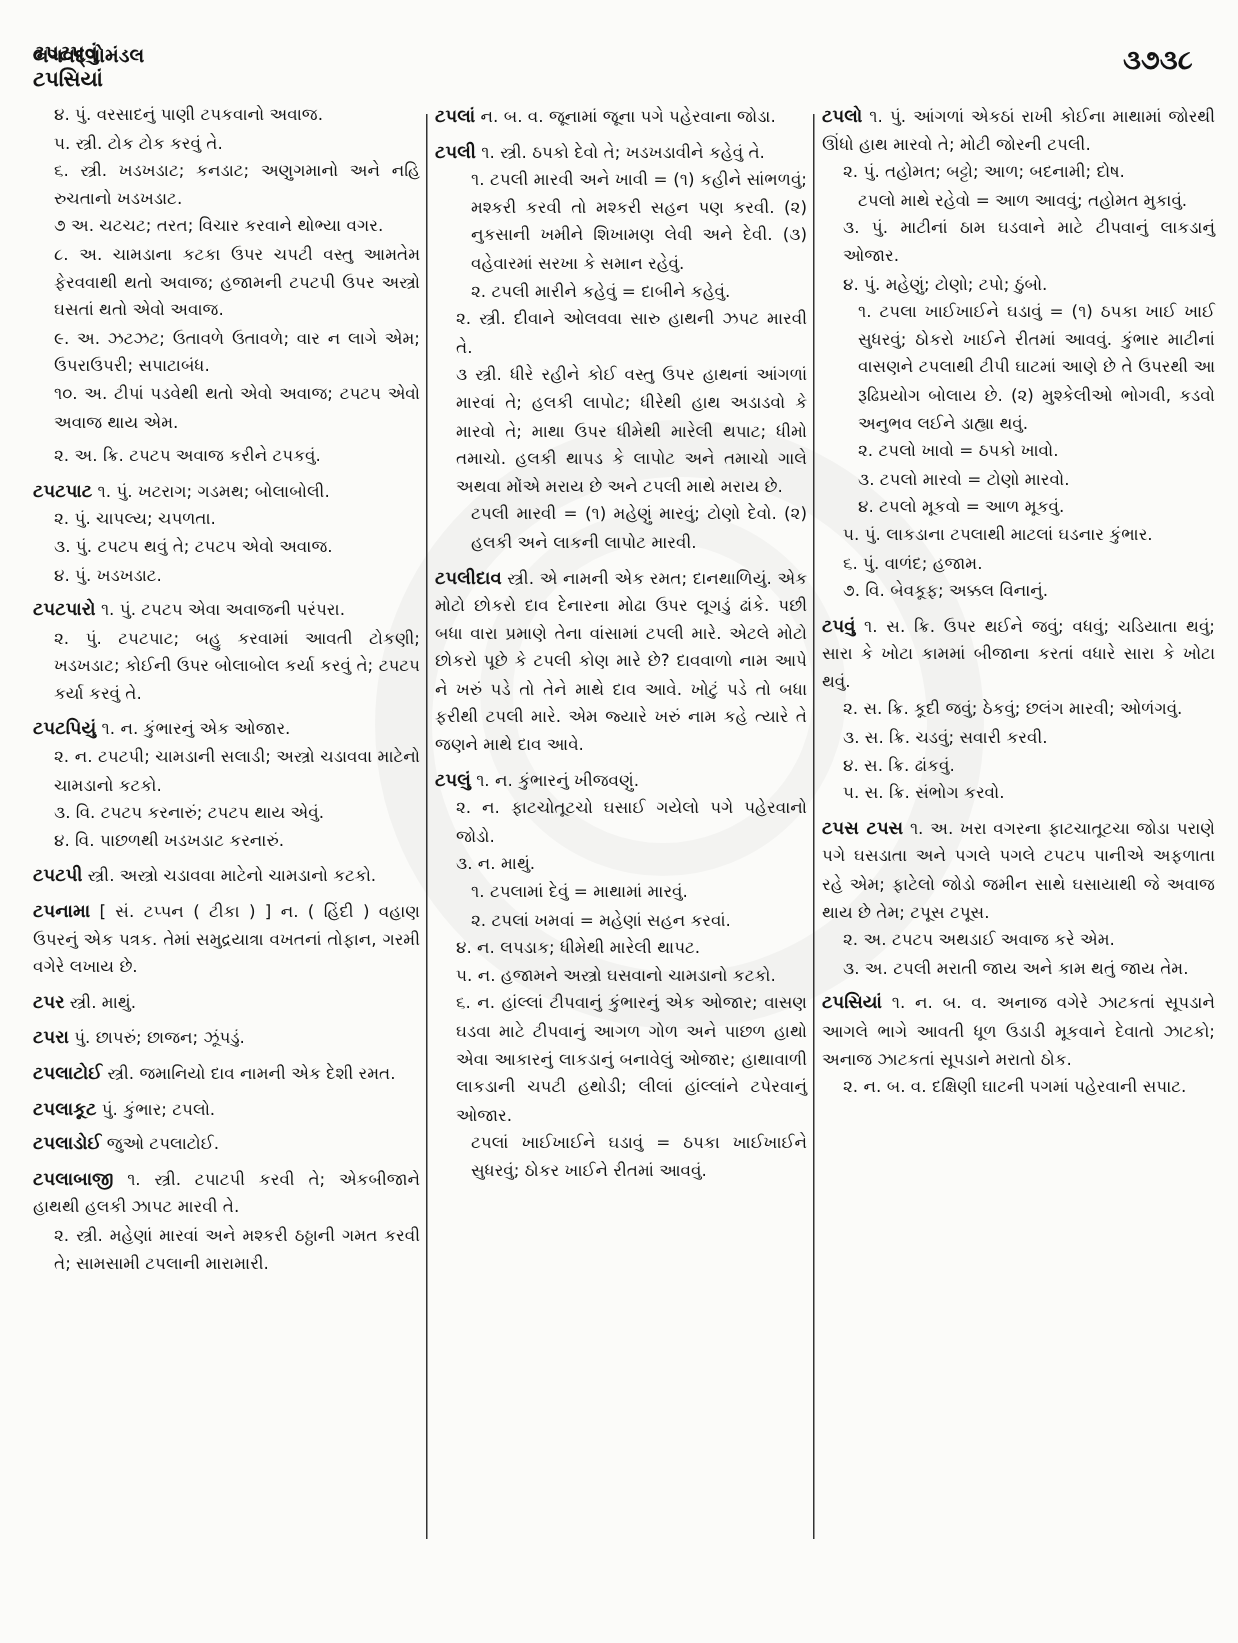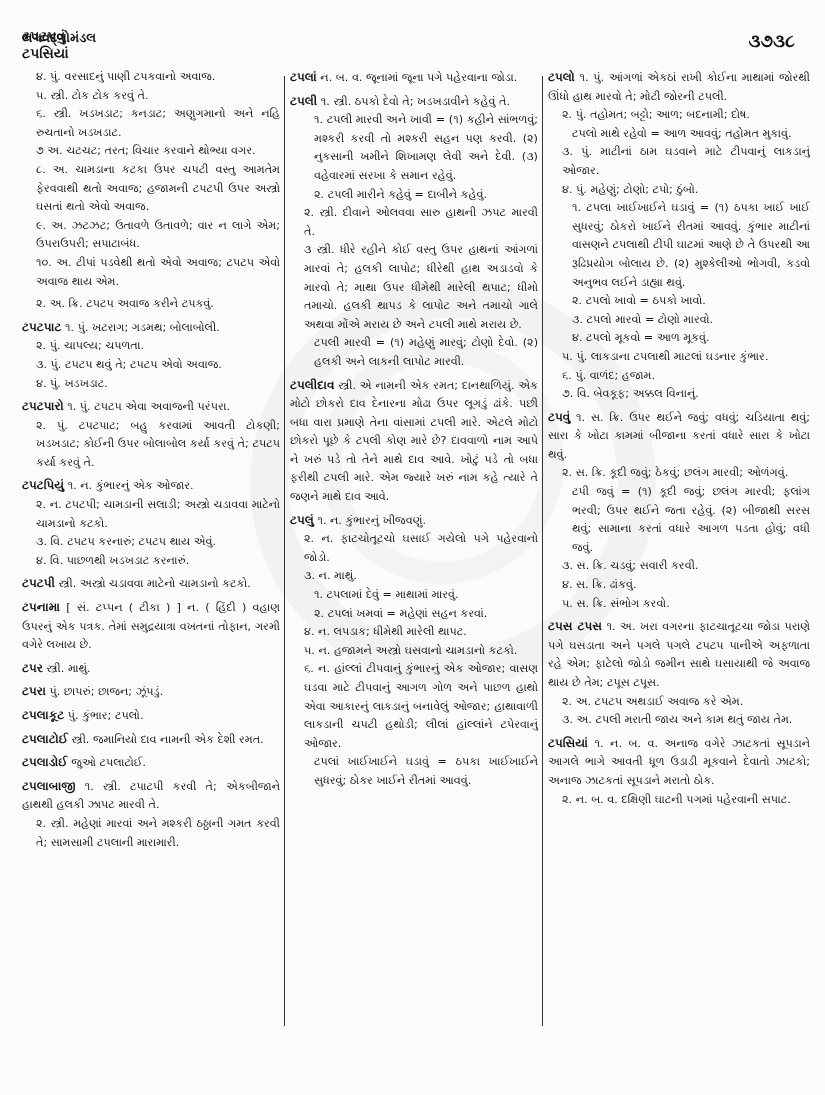--- a/index.html
+++ b/index.html
@@ -96,24 +96,24 @@
       <div class="entry">
         <span class="line"><span class="hw">ટપનામા</span> <span>[ સં. ટપ્પન ( ટીકા ) ] ન. ( હિંદી ) વહાણ ઉપરનું એક પત્રક. તેમાં સમુદ્રયાત્રા વખતનાં તોફાન, ગરમી વગેરે લખાય છે.</span></span>
       </div>
       <div class="entry">
         <span class="line"><span class="hw">ટપર</span> <span>સ્ત્રી. માથું.</span></span>
       </div>
       <div class="entry">
         <span class="line"><span class="hw">ટપરા</span> <span>પું. છાપરું; છાજન; ઝૂંપડું.</span></span>
       </div>
       <div class="entry">
-        <span class="line"><span class="hw">ટપલાકૂટ</span> <span>પું. કુંભાર; ટપલો.</span></span>
+        <span class="line"><span class="hw">ટપલાટોઈ</span> <span>સ્ત્રી. જમાનિયો દાવ નામની એક દેશી રમત.</span></span>
       </div>
       <div class="entry">
-        <span class="line"><span class="hw">ટપલાટોઈ</span> <span>સ્ત્રી. જમાનિયો દાવ નામની એક દેશી રમત.</span></span>
+        <span class="line"><span class="hw">ટપલાકૂટ</span> <span>પું. કુંભાર; ટપલો.</span></span>
       </div>
       <div class="entry">
         <span class="line"><span class="hw">ટપલાડોઈ</span> <span>જુઓ ટપલાટોઈ.</span></span>
       </div>
       <div class="entry">
         <span class="line"><span class="hw">ટપલાબાજી</span> <span>૧. સ્ત્રી. ટપાટપી કરવી તે; એકબીજાને હાથથી હલકી ઝાપટ મારવી તે.</span></span>
         <span class="sub">૨. સ્ત્રી. મહેણાં મારવાં અને મશ્કરી ઠઠ્ઠાની ગમત કરવી તે; સામસામી ટપલાની મારામારી.</span>
       </div>
     </div>
   <div class="divider d1"></div>
@@ -156,21 +156,20 @@
         <span class="subsub">૨. ટપલો ખાવો = ઠપકો ખાવો.</span>
         <span class="subsub">૩. ટપલો મારવો = ટોણો મારવો.</span>
         <span class="subsub">૪. ટપલો મૂકવો = આળ મૂકવું.</span>
         <span class="sub">૫. પું. લાકડાના ટપલાથી માટલાં ઘડનાર કુંભાર.</span>
         <span class="sub">૬. પું. વાળંદ; હજામ.</span>
         <span class="sub">૭. વિ. બેવકૂફ; અક્કલ વિનાનું.</span>
       </div>
       <div class="entry">
         <span class="line"><span class="hw">ટપવું</span> <span>૧. સ. ક્રિ. ઉપર થઈને જવું; વધવું; ચડિયાતા થવું; સારા કે ખોટા કામમાં બીજાના કરતાં વધારે સારા કે ખોટા થવું.</span></span>
         <span class="sub">૨. સ. ક્રિ. કૂદી જવું; ઠેકવું; છલંગ મારવી; ઓળંગવું.</span>
-        <span class="subsub">ટપી જવું = (૧) કૂદી જવું; છલંગ મારવી; ફલાંગ ભરવી; ઉપર થઈને જતા રહેવું. (૨) બીજાથી સરસ થવું; સામાના કરતાં વધારે આગળ પડતા હોવું; વધી જવું.</span>
         <span class="sub">૩. સ. ક્રિ. ચડવું; સવારી કરવી.</span>
         <span class="sub">૪. સ. ક્રિ. ઢાંકવું.</span>
         <span class="sub">૫. સ. ક્રિ. સંભોગ કરવો.</span>
       </div>
       <div class="entry">
         <span class="line"><span class="hw">ટપસ ટપસ</span> <span>૧. અ. ખરા વગરના ફાટચાતૂટચા જોડા પરાણે પગે ઘસડાતા અને પગલે પગલે ટપટપ પાનીએ અફળાતા રહે એમ; ફાટેલો જોડો જમીન સાથે ઘસાયાથી જે અવાજ થાય છે તેમ; ટપૂસ ટપૂસ.</span></span>
         <span class="sub">૨. અ. ટપટપ અથડાઈ અવાજ કરે એમ.</span>
         <span class="sub">૩. અ. ટપલી મરાતી જાય અને કામ થતું જાય તેમ.</span>
       </div>
       <div class="entry">

